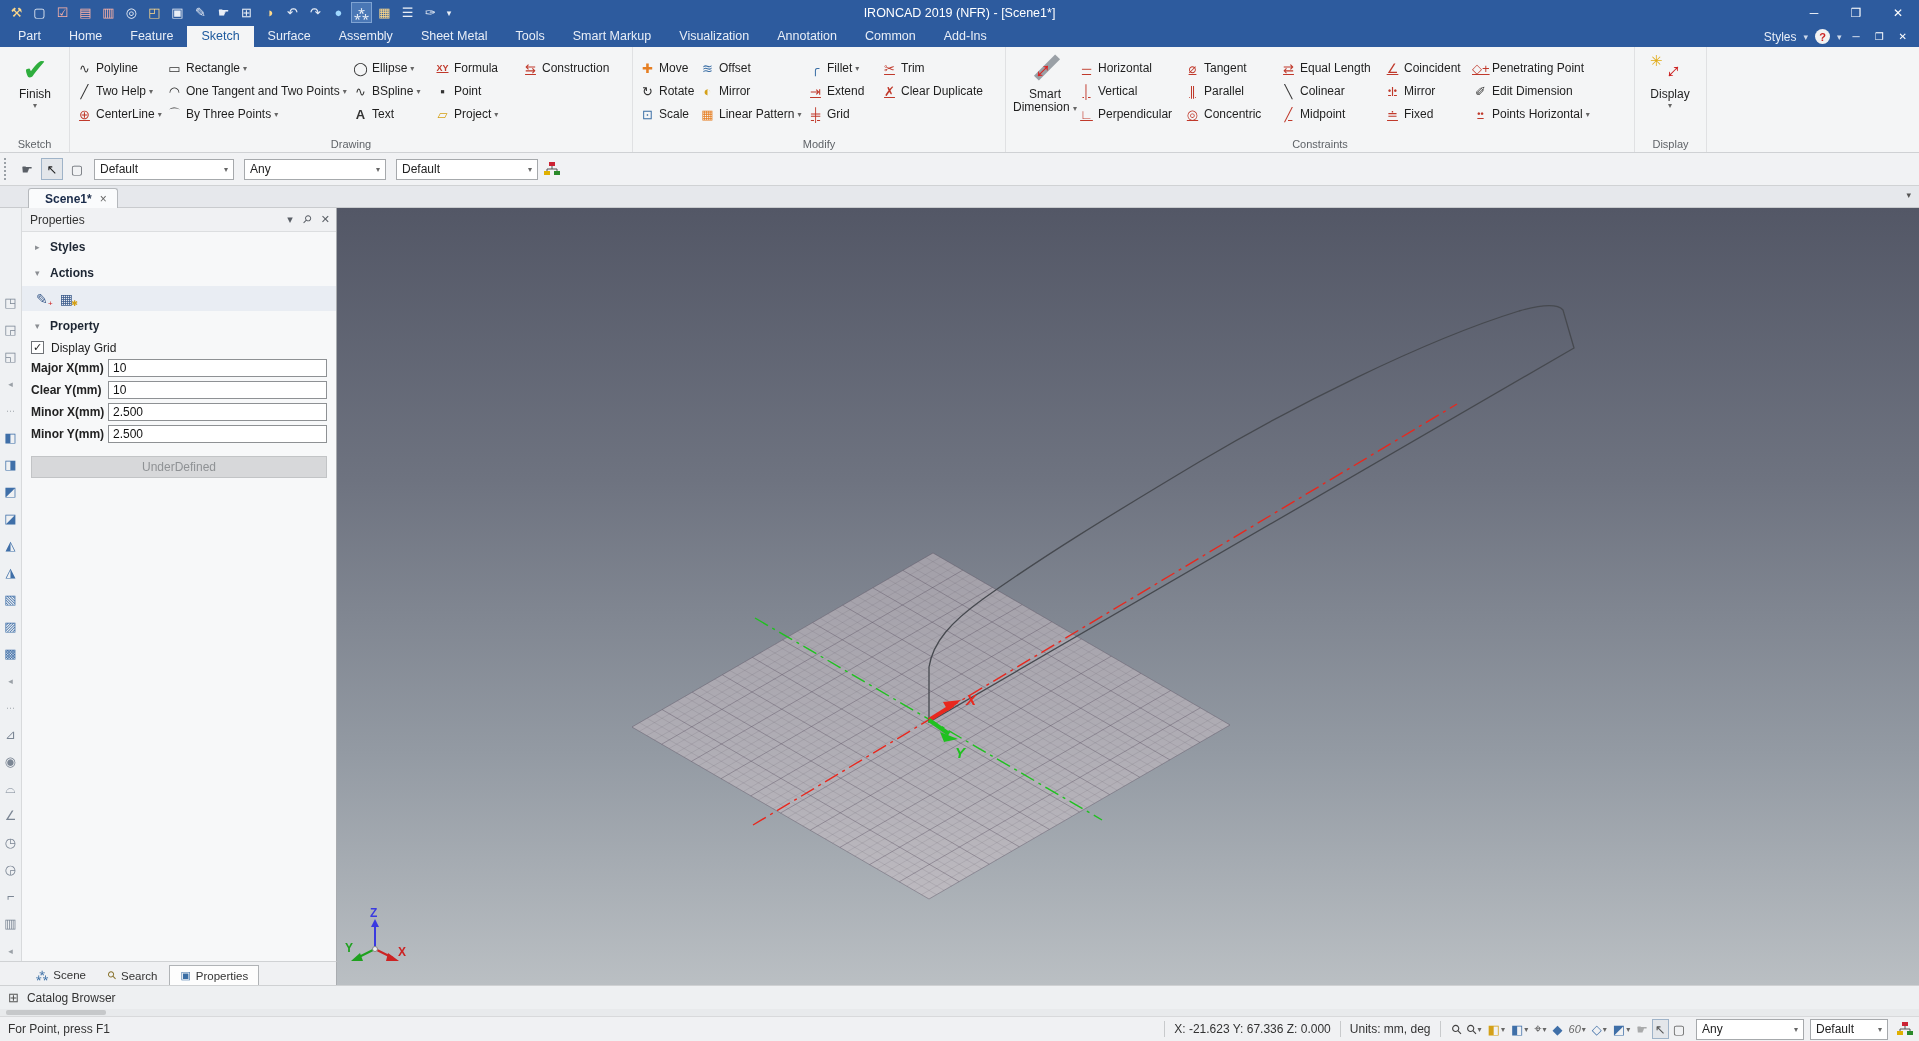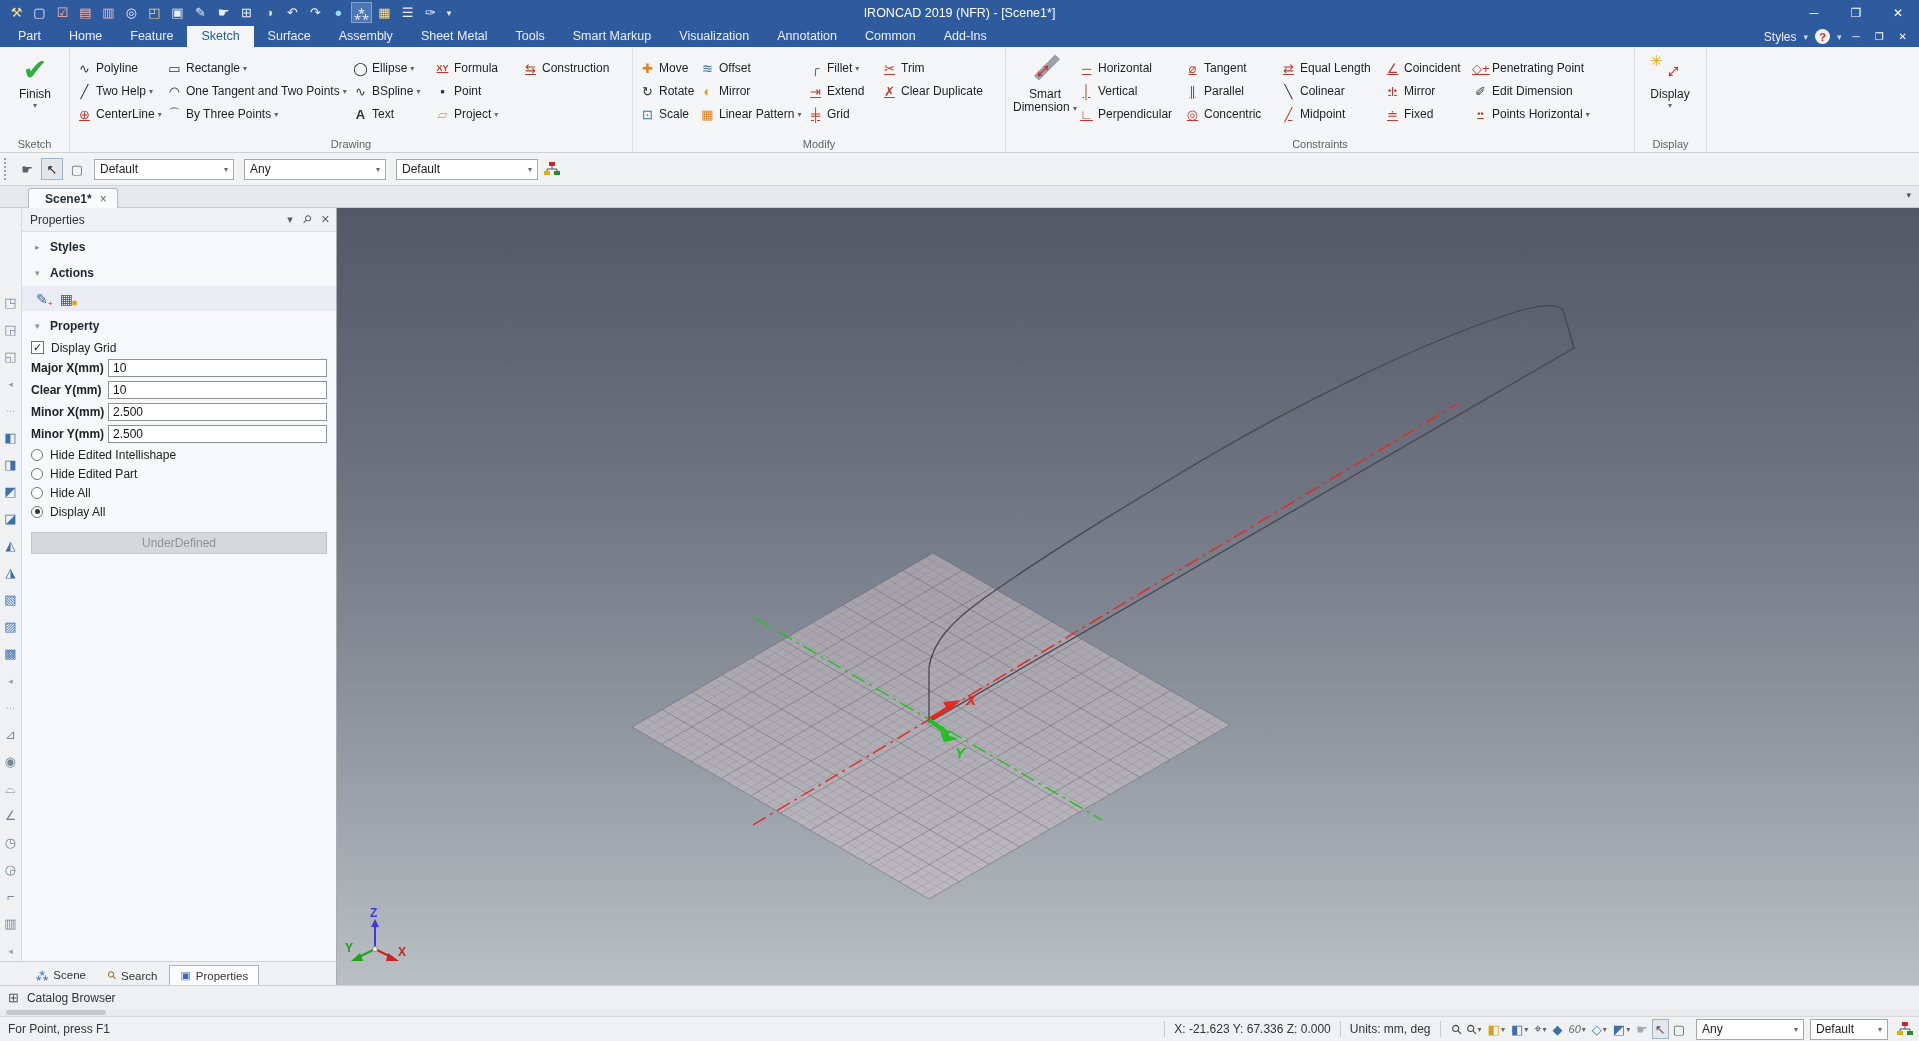--- a/index.html
+++ b/index.html
@@ -547,38 +547,20 @@
           <span class="plab">Clear Y(mm)</span>
           <span class="pinput">10</span>
         </div>
         <div class="prow fld">
           <span class="plab">Minor X(mm)</span>
           <span class="pinput">2.500</span>
         </div>
         <div class="prow fld">
           <span class="plab">Minor Y(mm)</span>
           <span class="pinput">2.500</span>
-        </div>
-      </div>
-    <div>
-        <div class="prow rad">
-          <span class="rb "></span>
-          <span class="plab">Hide Edited Intellishape</span>
-        </div>
-        <div class="prow rad">
-          <span class="rb "></span>
-          <span class="plab">Hide Edited Part</span>
-        </div>
-        <div class="prow rad">
-          <span class="rb "></span>
-          <span class="plab">Hide All</span>
-        </div>
-        <div class="prow rad">
-          <span class="rb sel"></span>
-          <span class="plab">Display All</span>
         </div>
       </div>
 
     <div class="ud">UnderDefined</div>
   </div>
 
   <div id="paneltabs">
       <span class="btab "><i class="bt-ic ">⁂</i>Scene</span>
       <span class="btab "><i class="bt-ic rot">⚲</i>Search</span>
       <span class="btab on"><i class="bt-ic ">▣</i>Properties</span>

